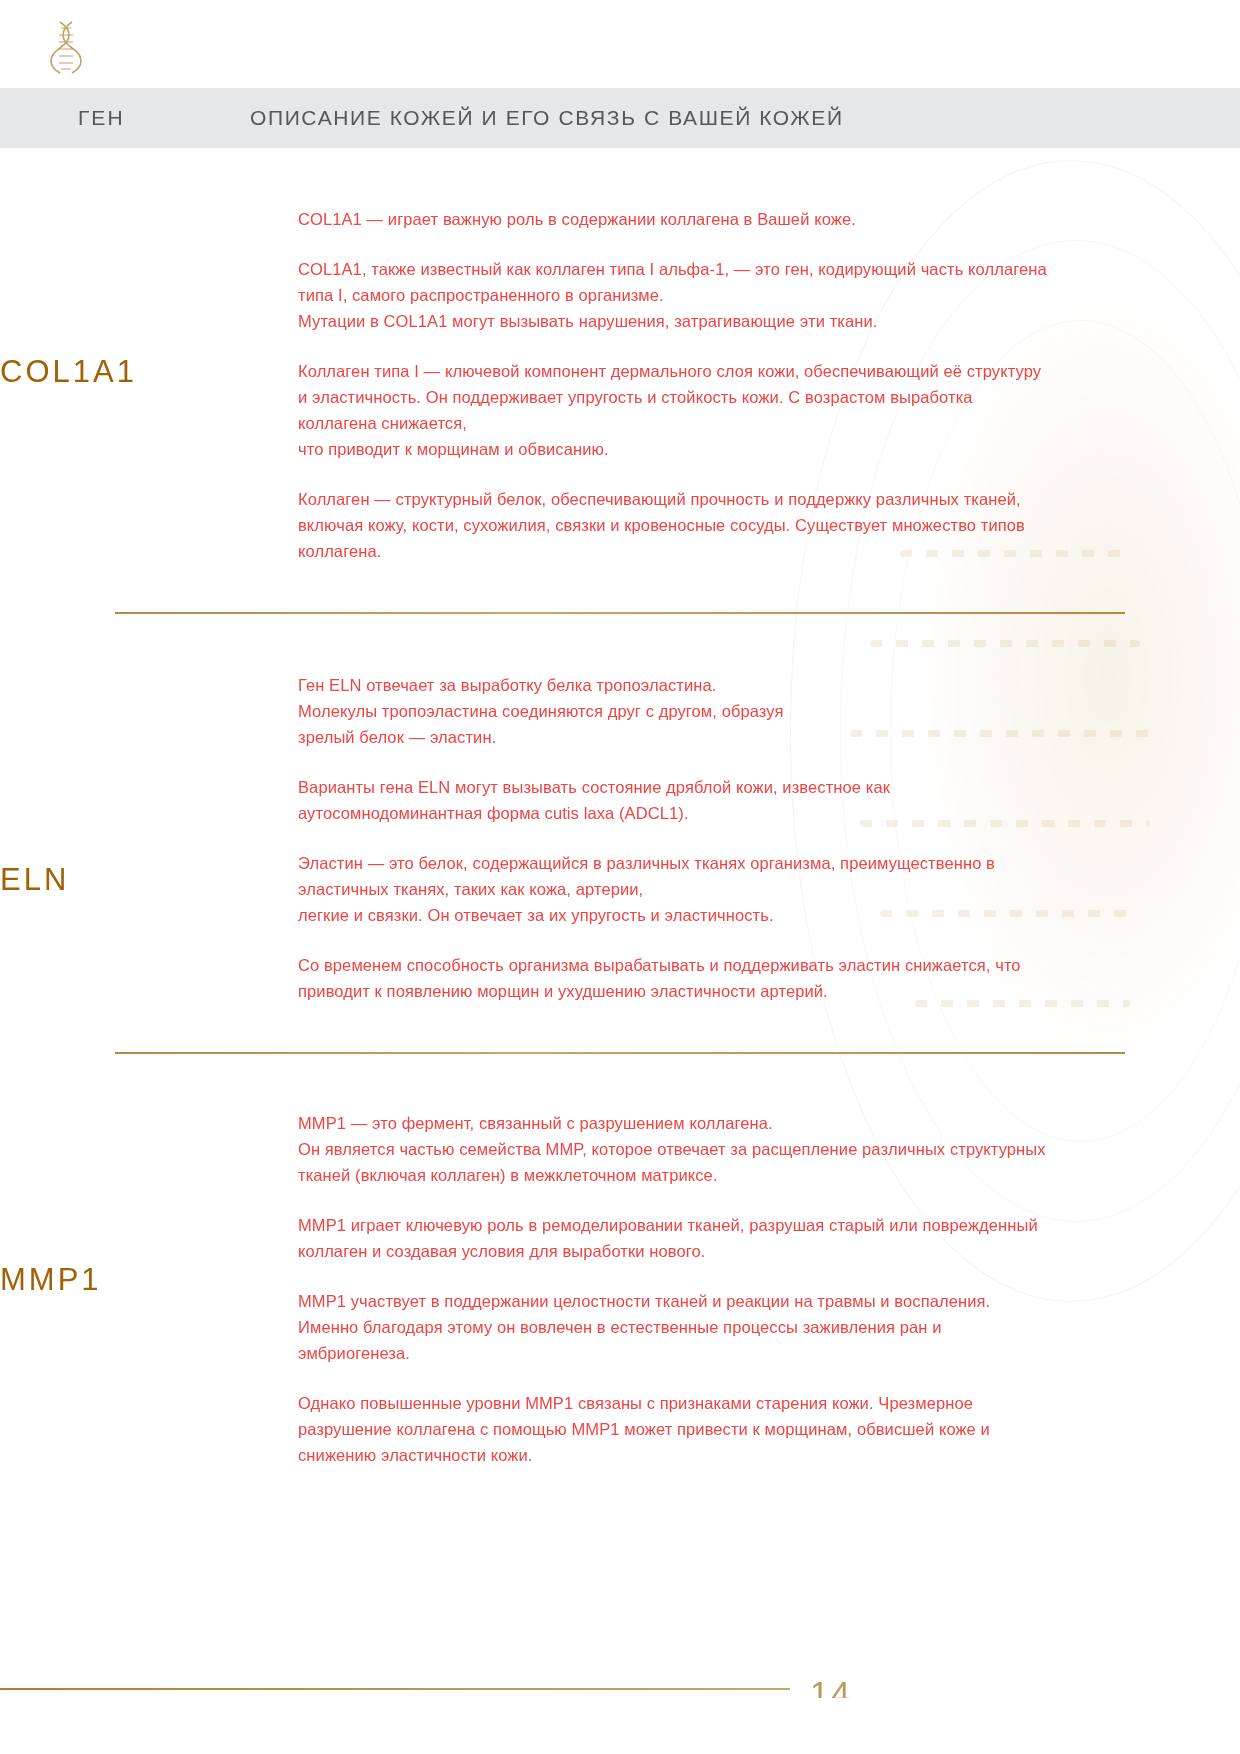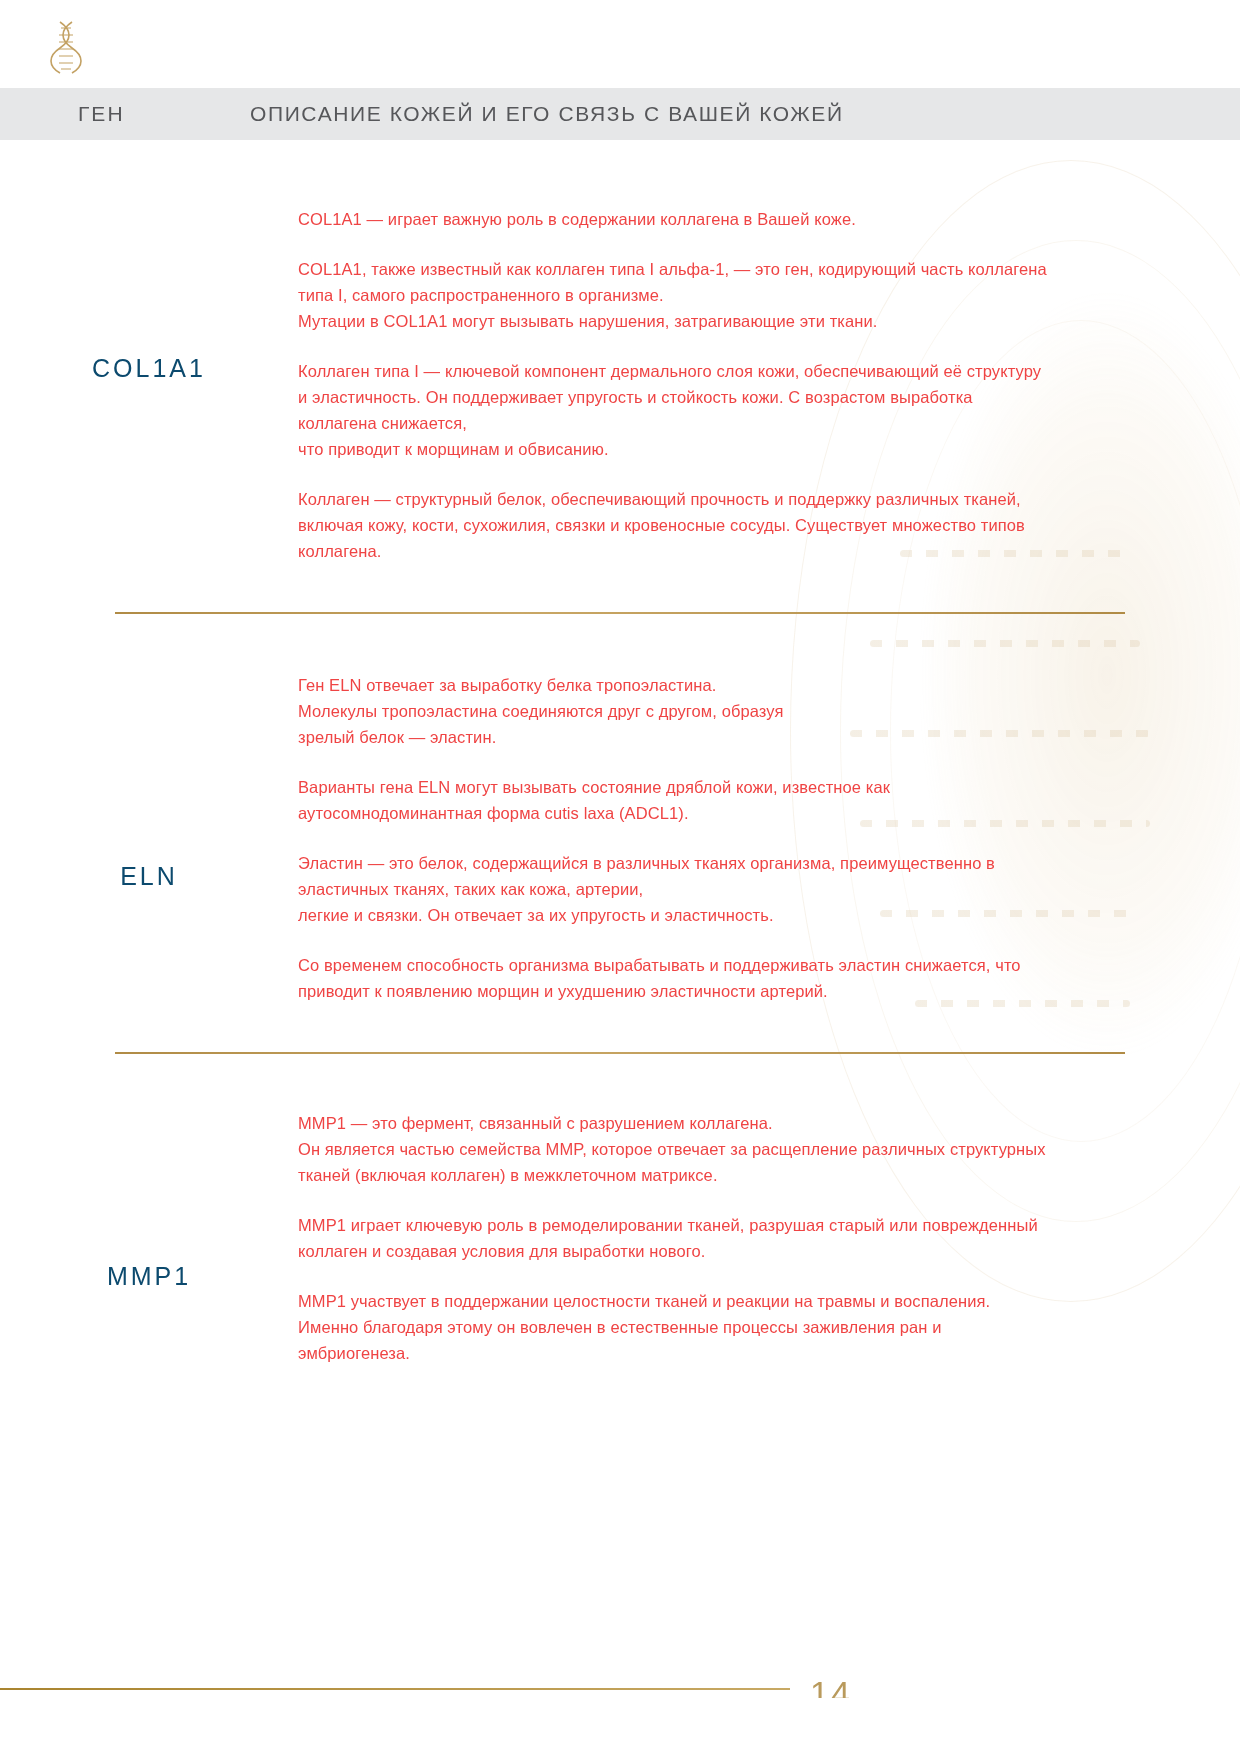--- a/index.html
+++ b/index.html
@@ -59,21 +59,21 @@
   .logo {
     position: absolute;
     left: 38px; top: 18px;
     width: 56px; height: 58px;
   }
 
   
   .header-strip {
     position: absolute;
     left: 0; top: 88px;
-    width: 1240px; height: 52px;
+    width: 1240px; height: 60px;
     background: #e6e7e8;
     display: flex;
     align-items: center;
   }
   .header-strip .col-gene {
     width: 220px;
     padding-left: 78px;
     box-sizing: border-box;
     font-size: 21px;
     letter-spacing: 2px;
@@ -96,25 +96,24 @@
   }
   .gene-row {
     display: flex;
     align-items: flex-start;
     padding: 0;
   }
   .gene-name {
     width: 298px;
     flex: 0 0 298px;
     box-sizing: border-box;
-    text-align: center;
-    font-size: 25px;
+    font-size: 31px;
     font-weight: 300;
     letter-spacing: 3px;
-    color: #0c4a6e;
+    color: #a16207;
     padding-top: 0;
   }
   .gene-body {
     flex: 1 1 auto;
     padding-right: 190px;
     box-sizing: border-box;
   }
   .para {
     font-size: 16.5px;
     line-height: 26px;
@@ -224,20 +223,21 @@
 
   <div style="height:48px;"></div>
   <div class="divider"></div>
 
   <div class="gene-row block-mmp1 pad-bottom">
     <div class="gene-name" style="padding-top:152px;">MMP1</div>
     <div class="gene-body">
       <p class="para">MMP1 — это фермент, связанный с разрушением коллагена.<br>Он является частью семейства MMP, которое отвечает за расщепление различных структурных тканей (включая коллаген) в межклеточном матриксе.</p>
       <p class="para">MMP1 играет ключевую роль в ремоделировании тканей, разрушая старый или поврежденный коллаген и создавая условия для выработки нового.</p>
       <p class="para">MMP1 участвует в поддержании целостности тканей и реакции на травмы и воспаления. Именно благодаря этому он вовлечен в естественные процессы заживления ран и эмбриогенеза.</p>
+      <p class="para">Однако повышенные уровни MMP1 связаны с признаками старения кожи. Чрезмерное разрушение коллагена с помощью MMP1 может привести к морщинам, обвисшей коже и снижению эластичности кожи.</p>
     </div>
   </div>
 
 </div>
 
 <div class="footer">
   <div class="footer-rule"></div>
   <div class="page-num">14</div>
   <div class="footer-band"></div>
 </div>

